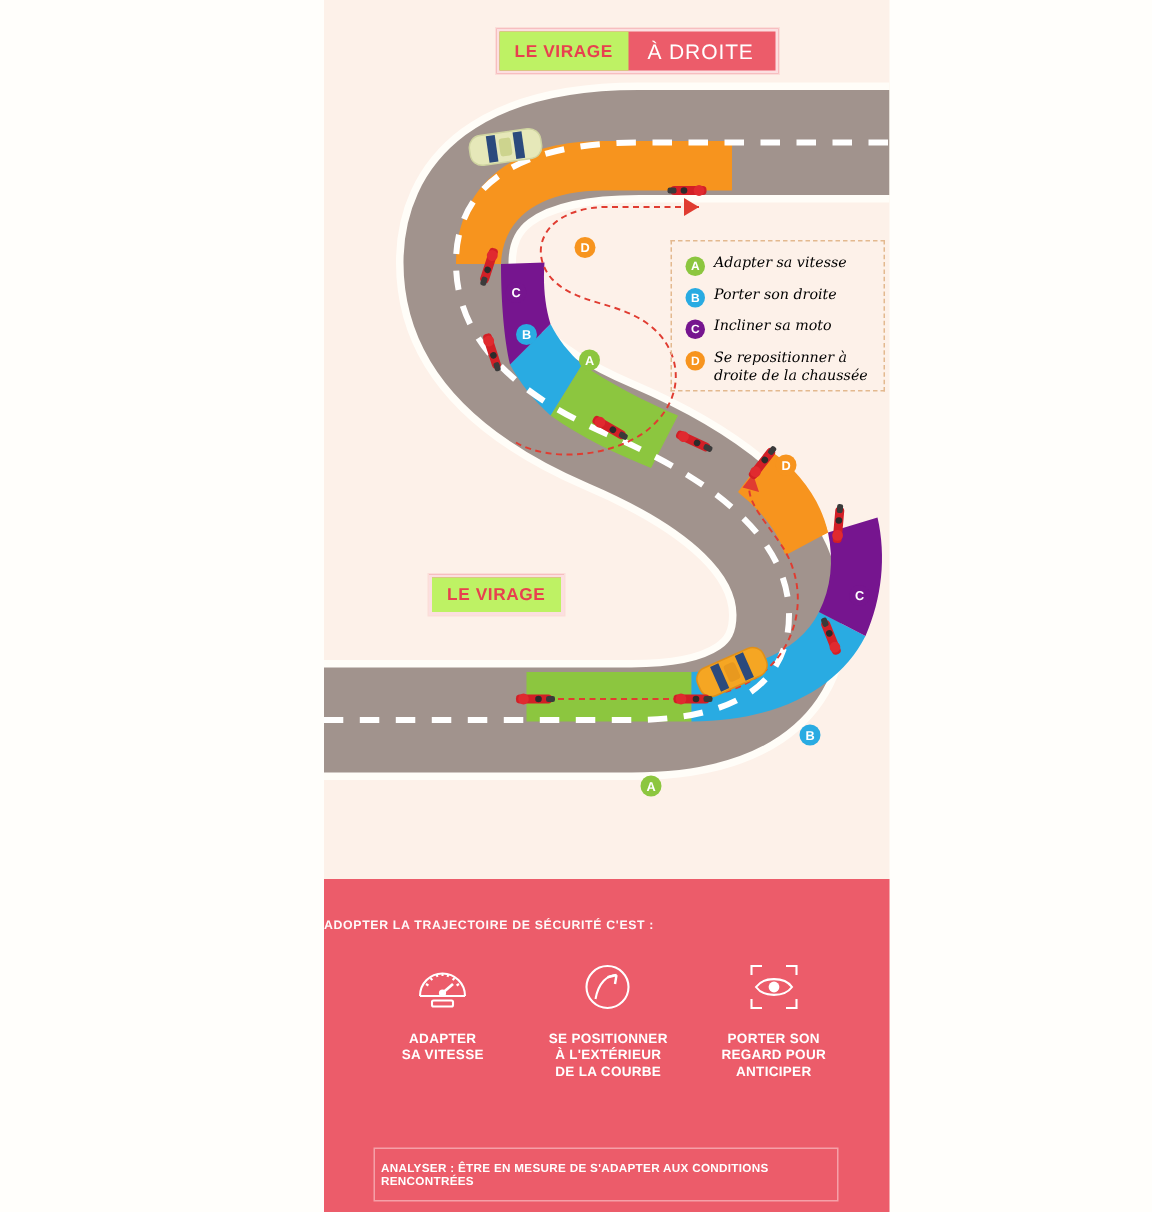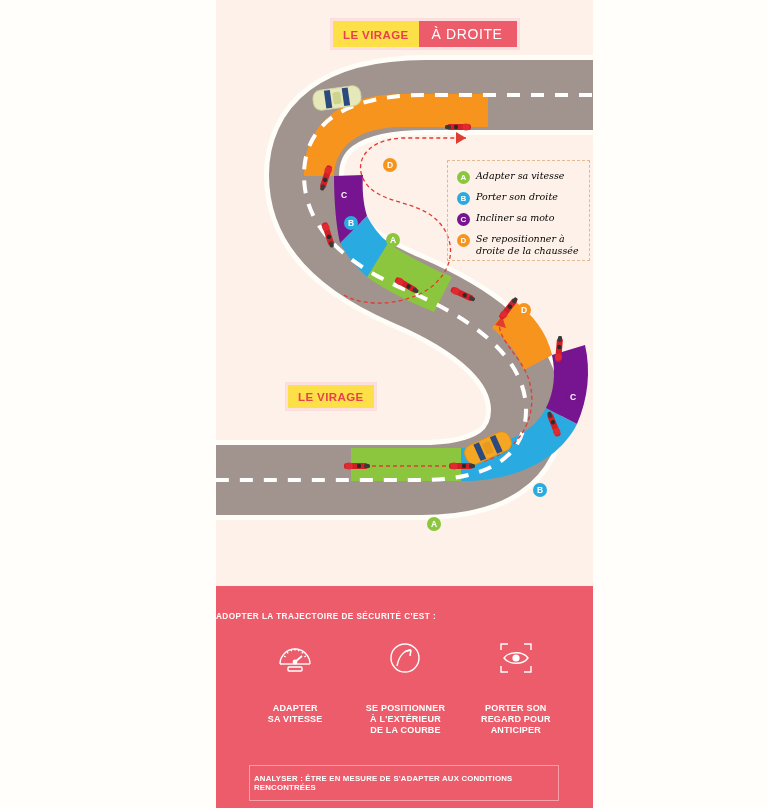--- a/index.html
+++ b/index.html
@@ -17,21 +17,21 @@
   .road-stage{position:absolute;left:0;top:0;width:377px;height:586px;}
   .road-stage svg{display:block;}
 
   
   .chip{
     position:absolute;display:flex;align-items:stretch;
     border:2px solid #fcdfe0;background:#ec5c6a;
     box-shadow:0 0 0 1px rgba(236,92,106,.12);
   }
   .chip .left{
-    background:#fde047;color:#e8404f;
+    background:#bef264;color:#e8404f;
     font-weight:bold;font-size:11.5px;letter-spacing:.4px;
     padding:6px 10px 5px 10px;display:flex;align-items:center;
   }
   .chip .right{
     color:#ffffff;font-size:14px;letter-spacing:.6px;
     padding:5px 14px 5px 13px;display:flex;align-items:center;
   }
   #chip-droite{left:331px;top:19px;}
   #chip-gauche{left:286px;top:383px;}
 
@@ -65,21 +65,21 @@
     background:#ec5c6a;color:#ffffff;
   }
   .pink-title{
     text-align:left;font-size:8.2px;letter-spacing:.45px;
     padding-top:26px;font-weight:bold;opacity:.97;
   }
   .pillars{
     display:flex;justify-content:space-between;
     padding:14px 22px 0 24px;
   }
-  .pillar{flex:1;display:flex;flex-direction:column;align-items:center;gap:16px;}
+  .pillar{flex:1;display:flex;flex-direction:column;align-items:center;}
   .pillar .glyph{height:46px;display:flex;align-items:center;justify-content:center;}
   .pillar .cap{
     margin-top:6px;text-align:center;font-size:9px;font-weight:bold;
     line-height:11px;letter-spacing:.2px;
   }
   .banner{
     position:absolute;left:33px;top:179px;width:310px;
     border:1px solid #f5a0a8;box-sizing:border-box;
     text-align:left;font-size:7.8px;font-weight:bold;
     letter-spacing:.2px;padding:8px 4px;

